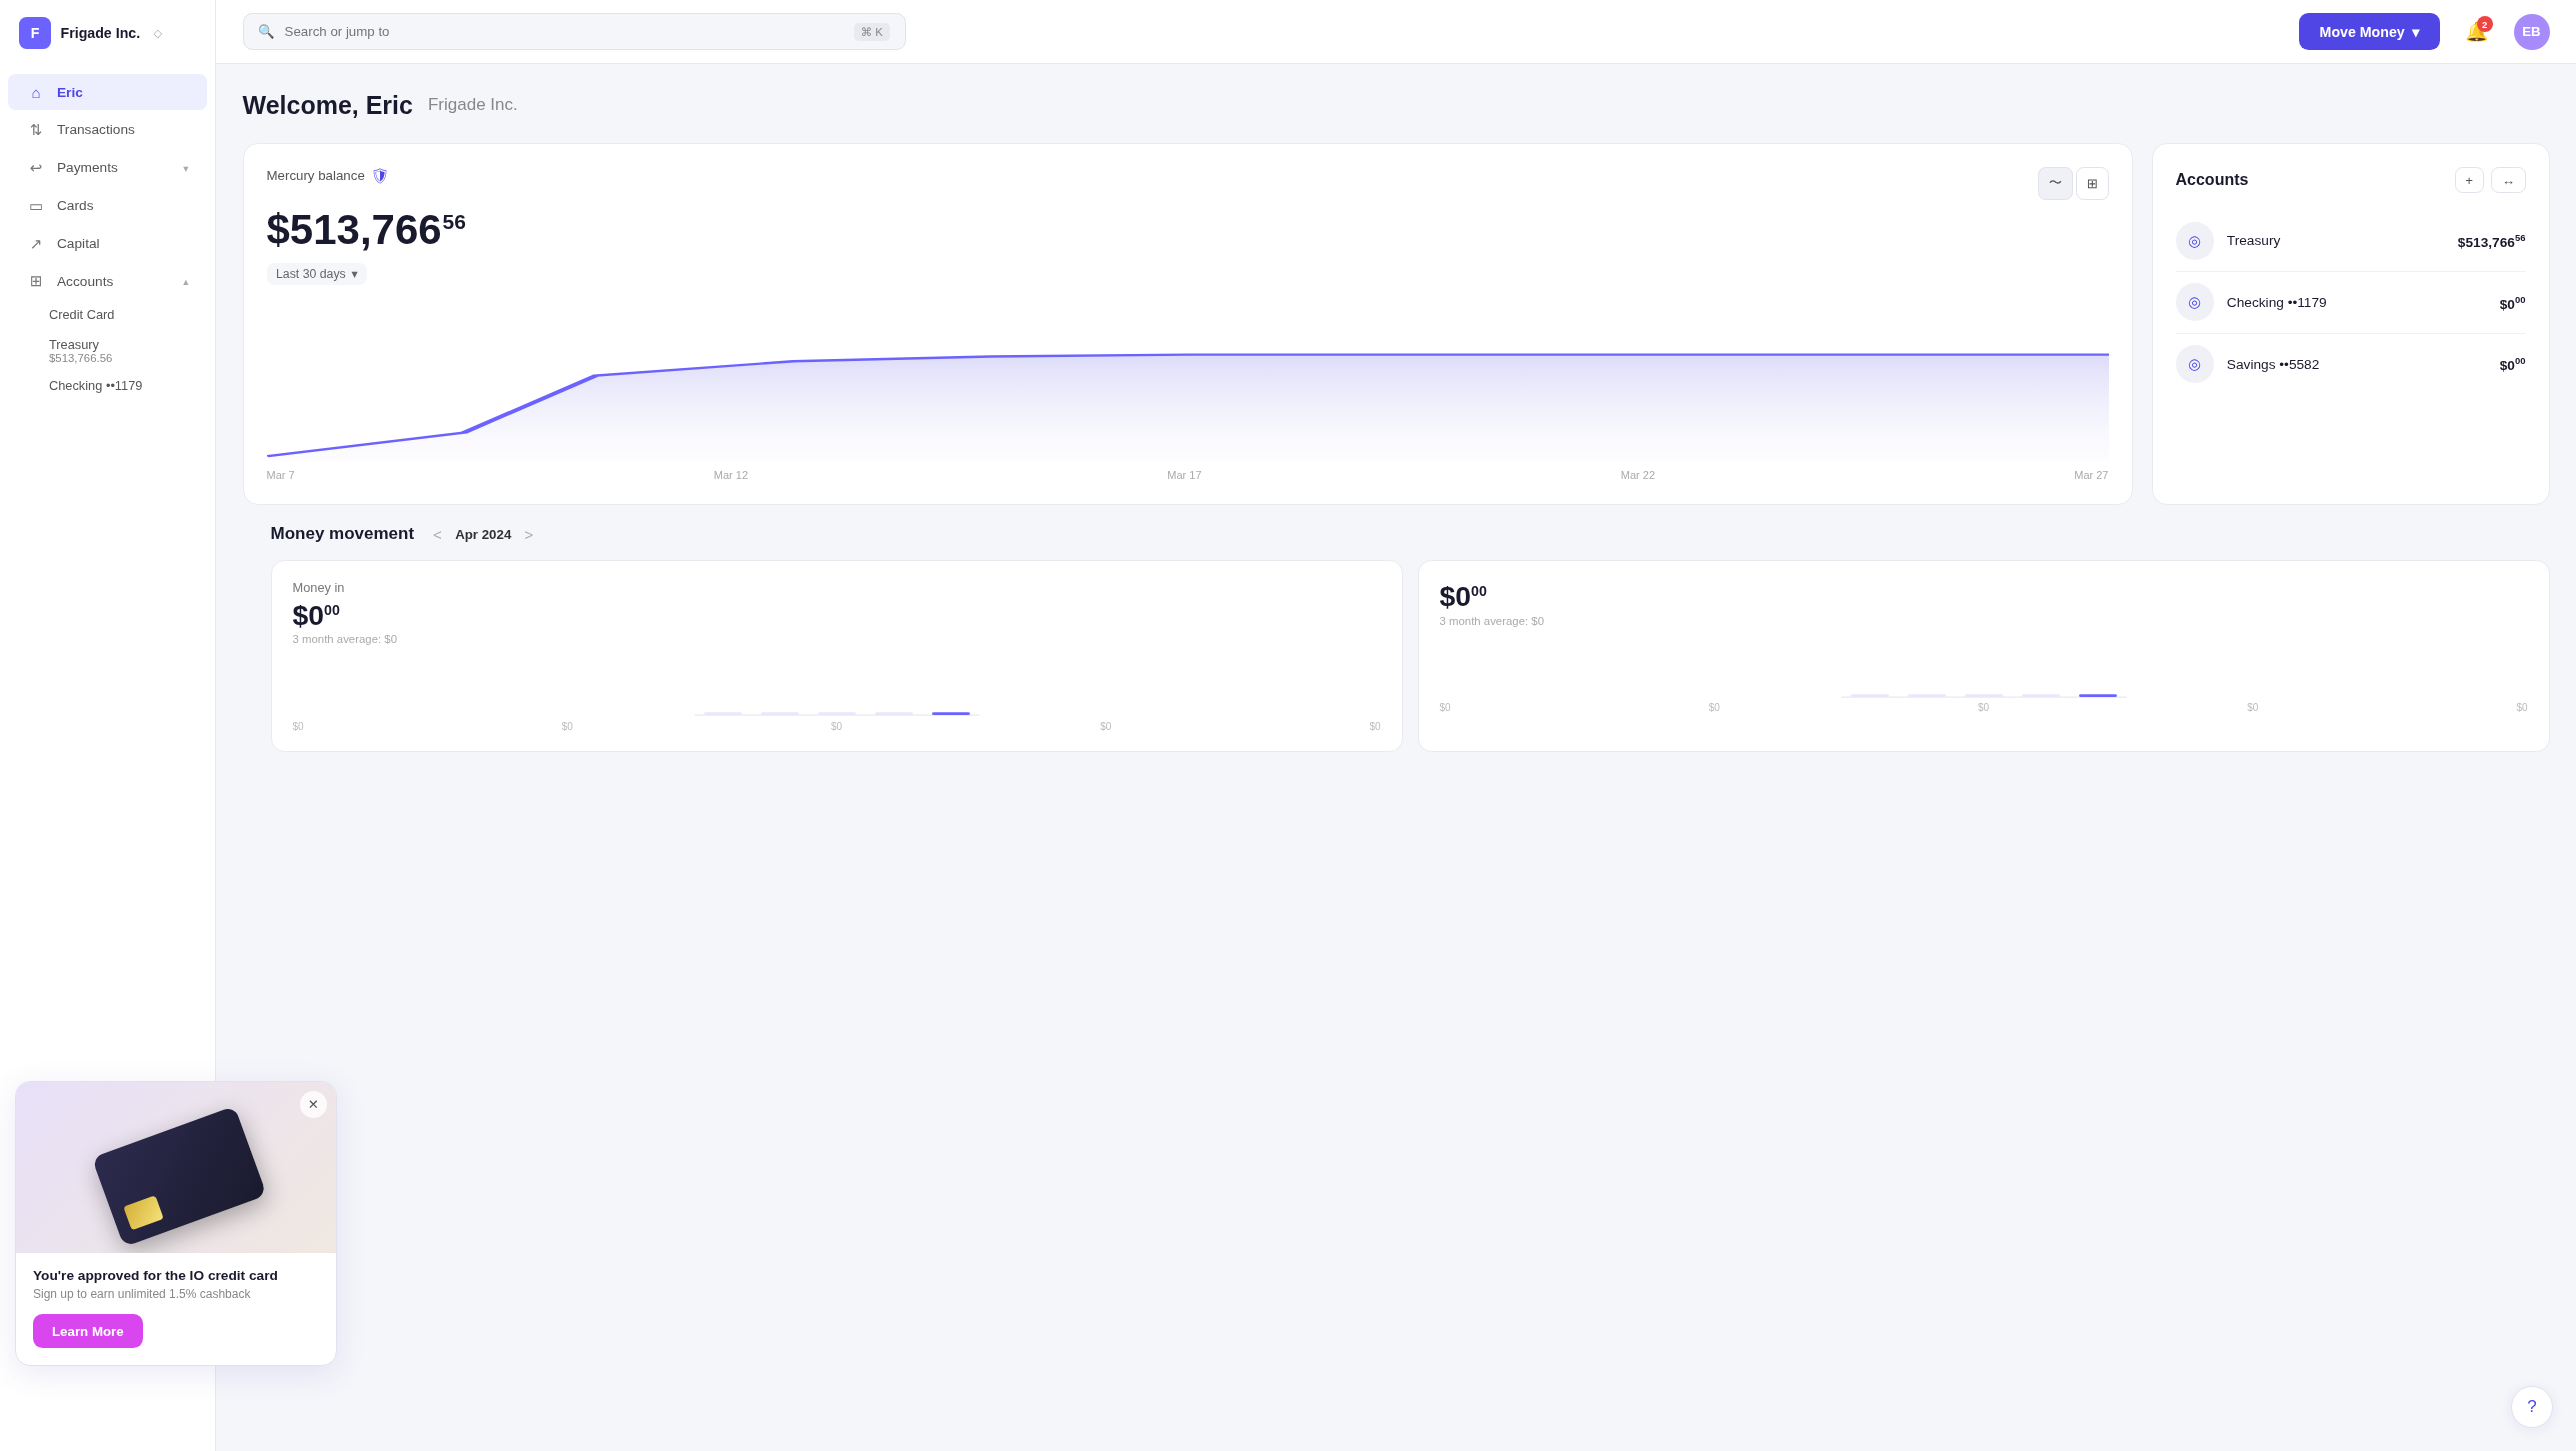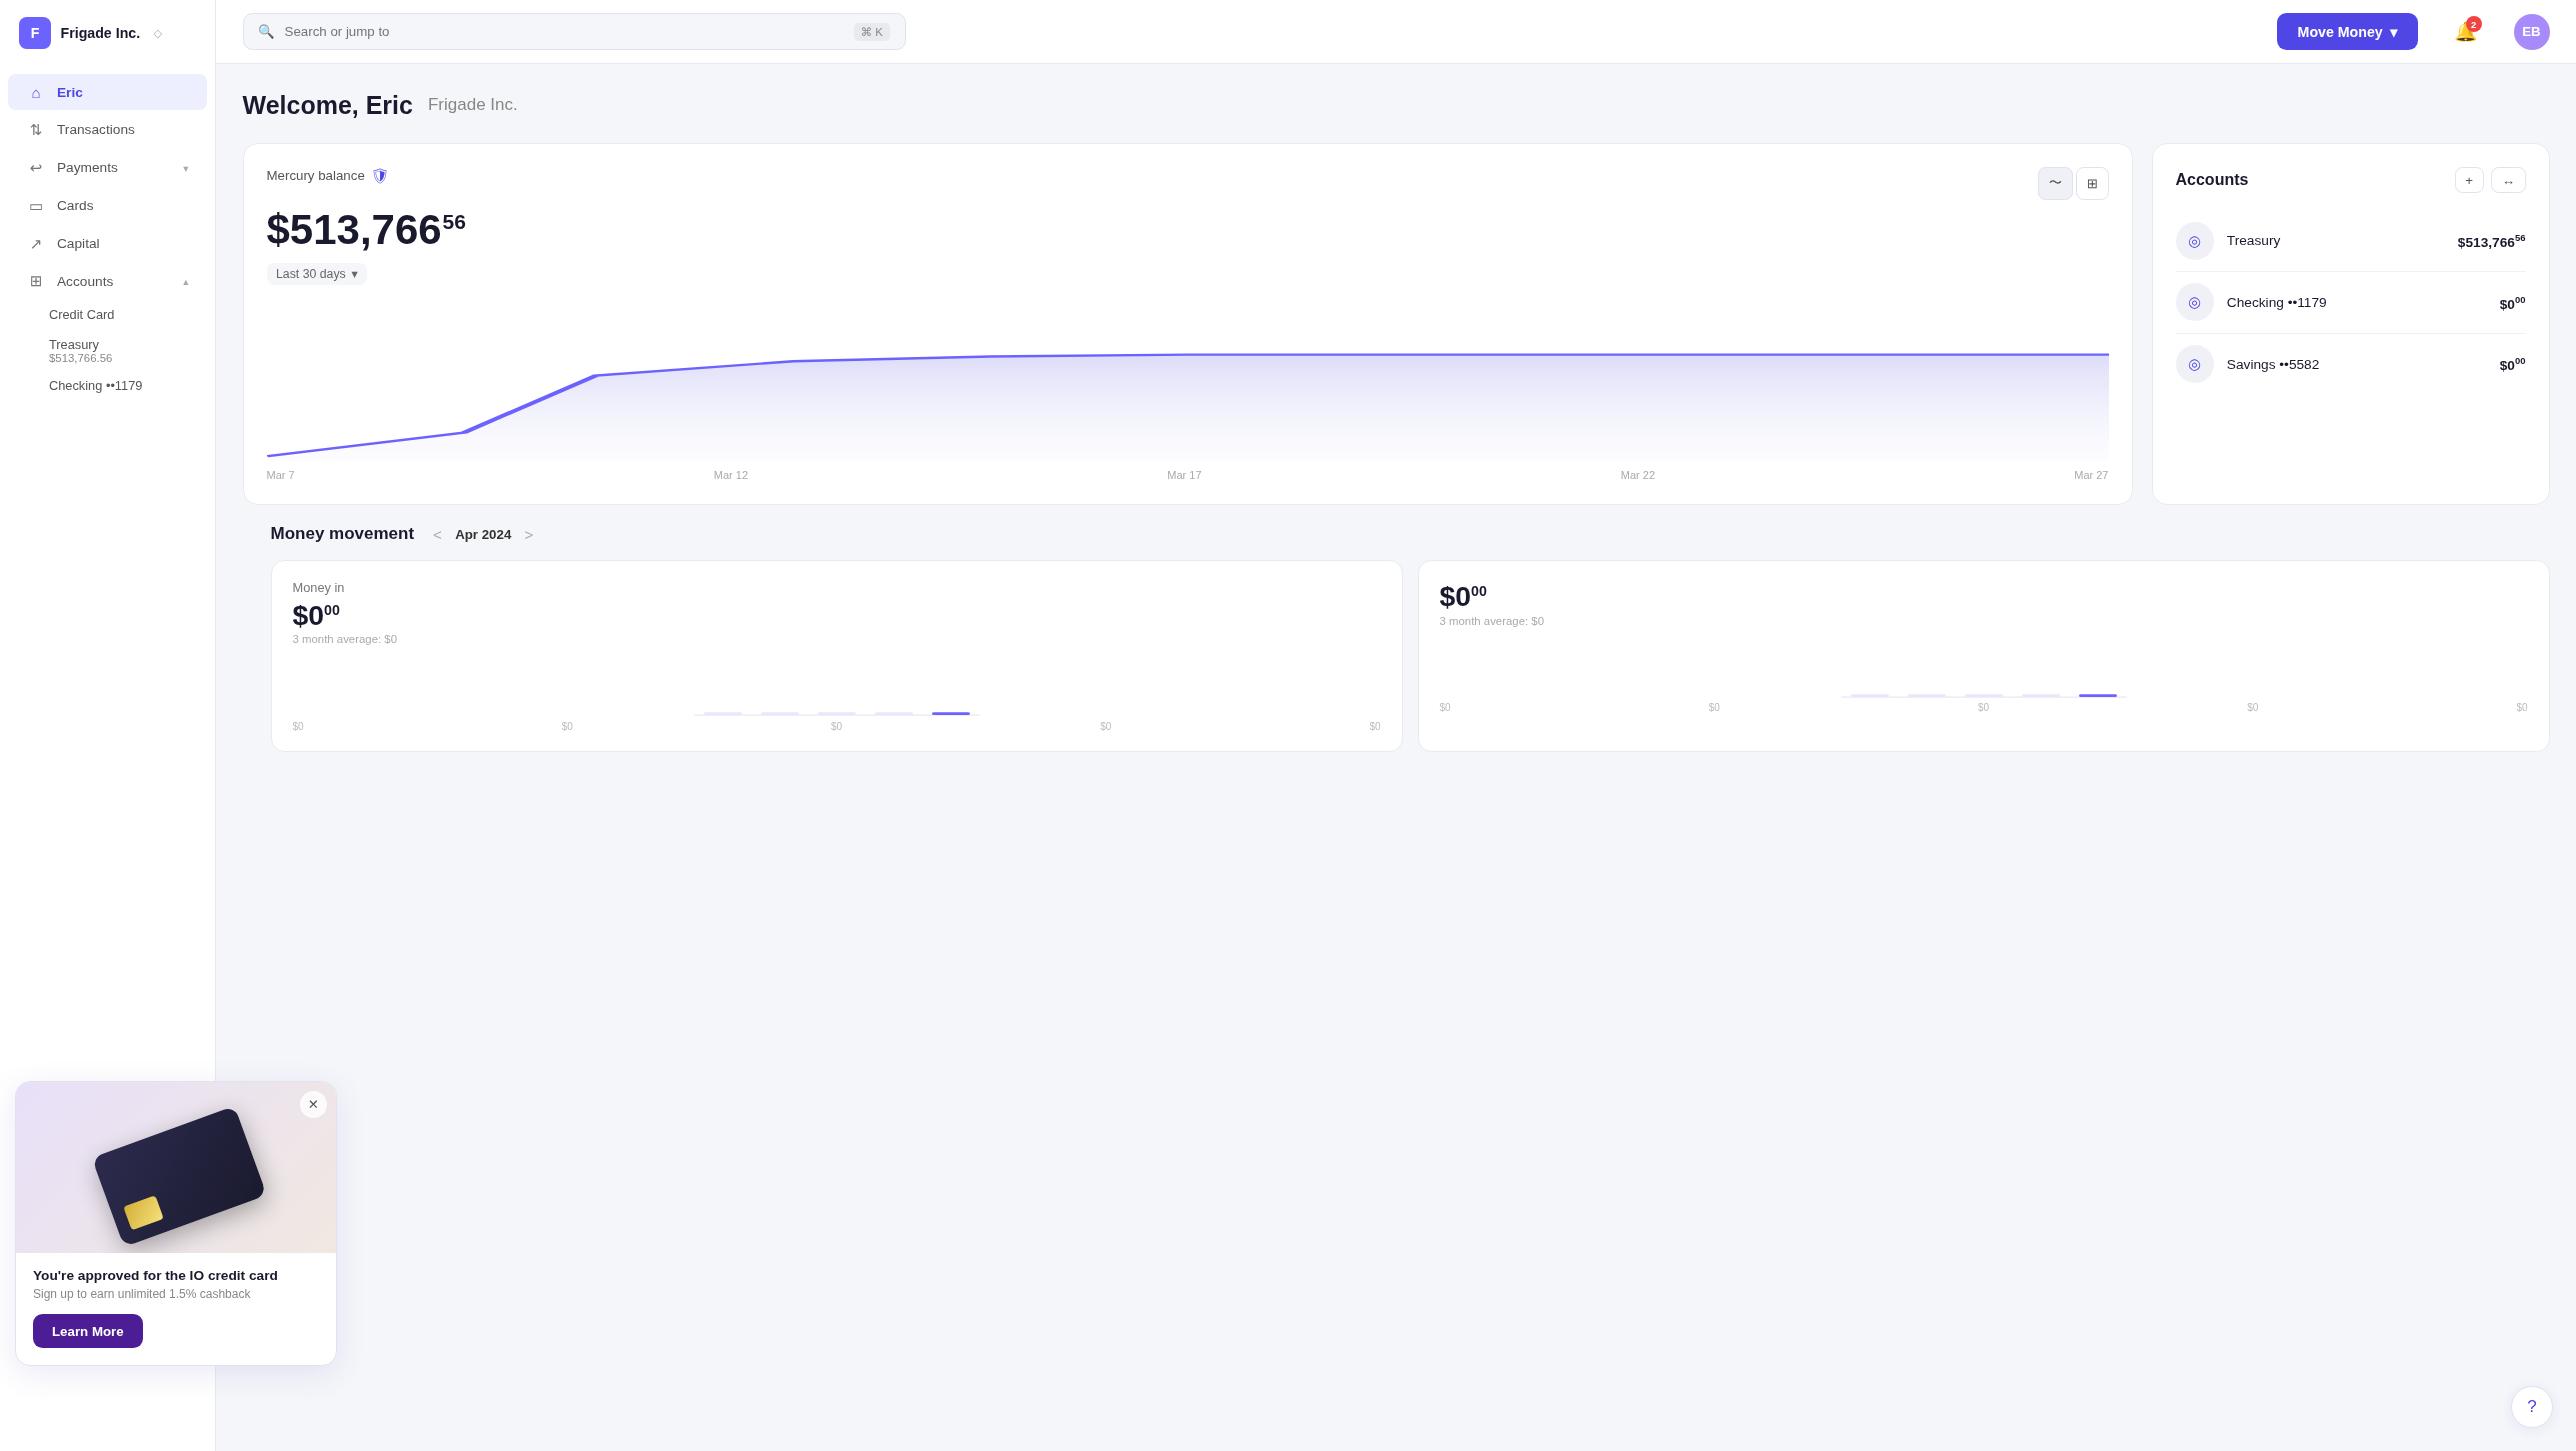--- a/index.html
+++ b/index.html
@@ -94,21 +94,21 @@
     }
     .search-bar input {
       border: none; background: transparent; outline: none;
       flex: 1; font-size: 13.3px; color: #333;
     }
     .search-shortcut {
       background: #e8eaf0; border-radius: 4.7px;
       padding: 1.9px 6.6px; font-size: 11.4px; color: #888;
       display: flex; align-items: center; gap: 2.8px;
     }
-    .topbar-actions { display: flex; align-items: center; gap: 30px; margin-left: auto; }
+    .topbar-actions { display: flex; align-items: center; gap: 19px; margin-left: auto; }
     .move-money-btn {
       background: #4f46e5;
       color: #fff;
       border: none;
       border-radius: 9.5px;
       padding: 10.4px 21px;
       font-size: 14.2px;
       font-weight: 600;
       cursor: pointer;
       display: flex; align-items: center; gap: 7.6px;
@@ -307,21 +307,21 @@
       position: absolute; top: 9.5px; right: 9.5px;
       background: rgba(255,255,255,0.8); border: none;
       border-radius: 50%; width: 26.5px; height: 26.5px;
       cursor: pointer; font-size: 13.3px; color: #555;
       display: flex; align-items: center; justify-content: center;
     }
     .popup-content { padding: 15px 17px 17px; }
     .popup-title { font-size: 13.7px; font-weight: 700; color: #1a1a2e; margin-bottom: 3.8px; }
     .popup-subtitle { font-size: 12px; color: #888; margin-bottom: 13.3px; }
     .learn-more-btn {
-      background: #4c1d95; color: #fff;
+      background: #d946ef; color: #fff;
       border: none; border-radius: 9.5px;
       padding: 9.5px 19px; font-size: 13.3px; font-weight: 600;
       cursor: pointer;
     }
 
     
     .help-btn {
       position: fixed;
       right: 23px; bottom: 23px;
       width: 42px; height: 42px;

